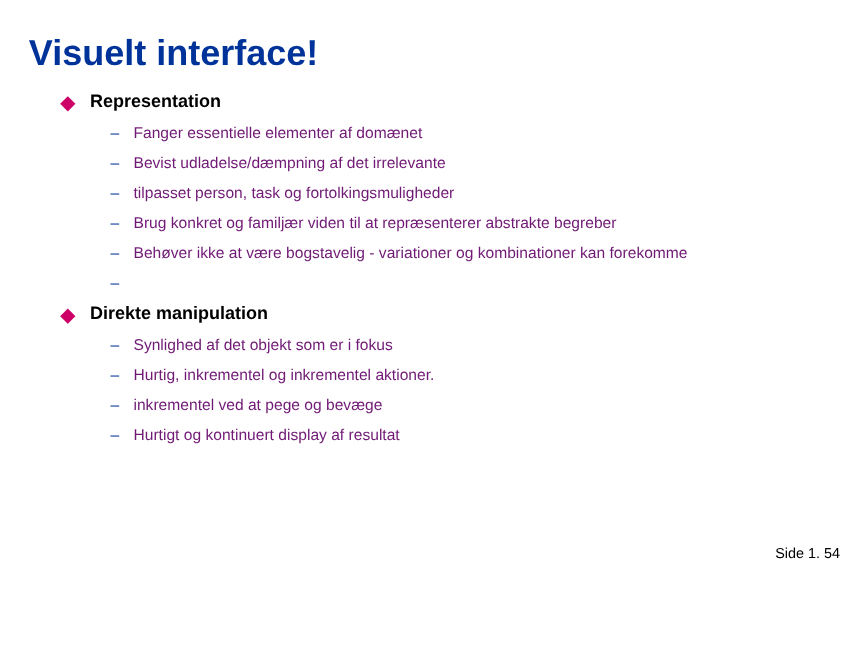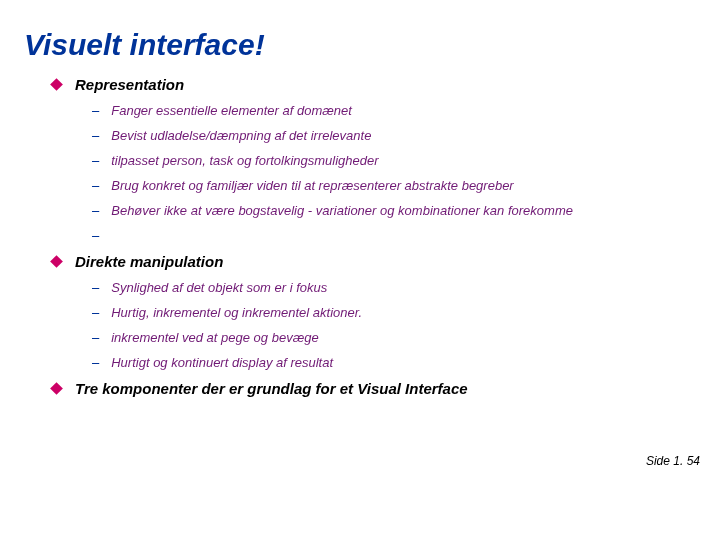--- a/index.html
+++ b/index.html
@@ -1,20 +1,20 @@
 <!DOCTYPE html>
 <html><head>
 <meta charset="utf-8">
 <style>
   * { margin: 0; padding: 0; box-sizing: border-box; }
   html, body { width: 720px; height: 540px; background: #fff; font-family: Arial, Helvetica, sans-serif; color: #000; }
-  .slide { position: relative; width: 720px; height: 480px; padding: 28px 24px 0 24px; font-style: italic; }
+  .slide { position: relative; width: 720px; height: 480px; padding: 28px 24px 0 24px; }
   .title { color: #003399; font-size: 30px; font-weight: bold; margin-bottom: 14px; }
   .content { padding-left: 28px; }
-  .top-item { display: flex; align-items: flex-start; margin-bottom: 6px; }
+  .top-item { display: flex; align-items: center; margin-bottom: 6px; }
   .diamond { width: 9px; height: 9px; background: #cc0066; transform: rotate(45deg); flex: 0 0 auto; margin-top: 4px; margin-right: 14px; }
   .top-label { font-size: 15px; font-weight: bold; color: #000; }
   .sublist { padding-left: 40px; margin-bottom: 10px; }
   .sub-item { display: flex; align-items: flex-start; margin: 10px 0; }
   .dash { color: #003399; font-size: 13px; margin-right: 12px; line-height: 15px; }
   .sub-label { font-size: 13px; color: #701a75; line-height: 15px; }
   .footer { position: absolute; bottom: 12px; right: 20px; font-size: 12px; color: #000; }
 </style>
 </head>
 <body>
@@ -68,19 +68,15 @@
         </div>
         <div class="sub-item">
           <div class="dash">–</div>
           <div class="sub-label">inkrementel ved at pege og bevæge</div>
         </div>
         <div class="sub-item">
           <div class="dash">–</div>
           <div class="sub-label">Hurtigt og kontinuert display af resultat</div>
         </div>
       </div>
-      <div class="top-item">
-        <div class="diamond"></div>
-        <div class="top-label">Tre komponenter der er grundlag for et Visual Interface</div>
-      </div>
     </div>
   <div class="footer">Side 1. 54</div>
 </div>
 
 </body></html>

